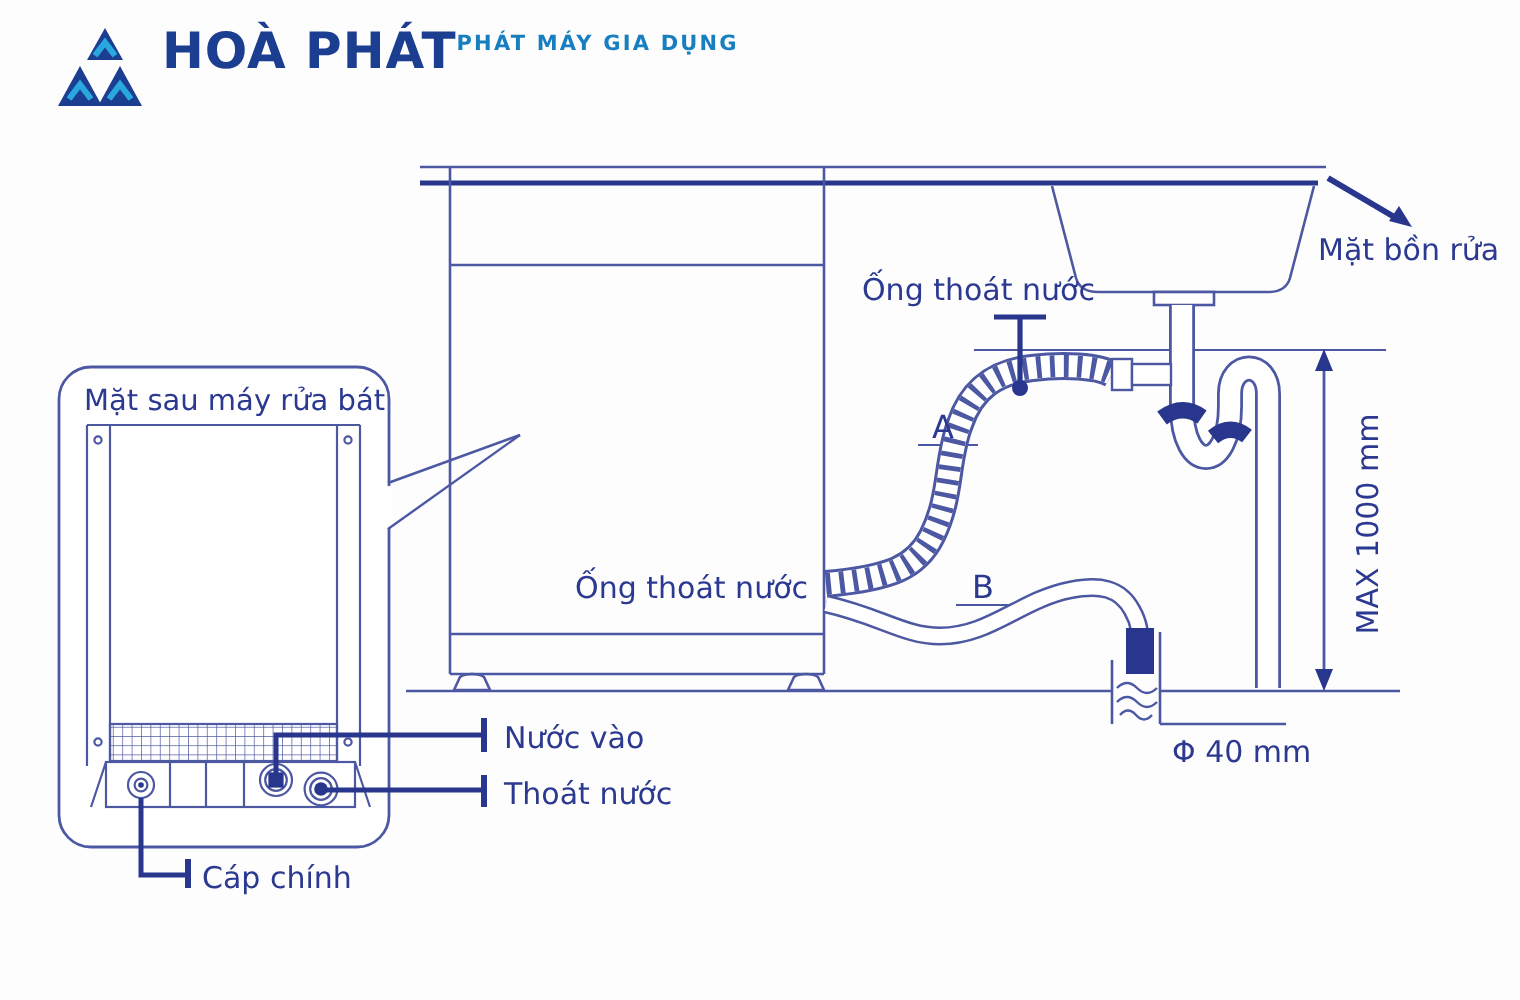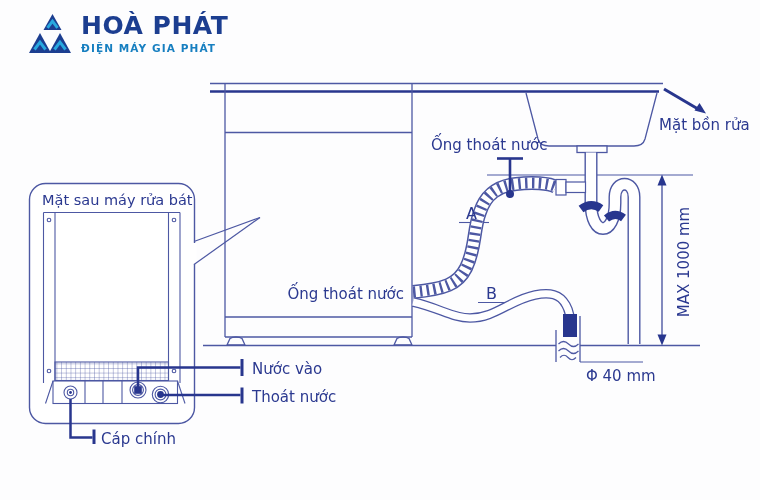--- a/index.html
+++ b/index.html
@@ -1,19 +1,19 @@
 <!DOCTYPE html>
 <html><head>
 <meta charset="utf-8">
 <style>
   html,body{margin:0;padding:0;background:#ffffff;}
   .canvas{position:relative;width:760px;height:500px;background:#fdfdfe;overflow:hidden;
           font-family:"DejaVu Sans","Liberation Sans",sans-serif;}
   .logo{position:absolute;left:28px;top:13px;display:flex;align-items:flex-start;gap:9px;}
-  .logo-text{display:flex;flex-direction:column;}
+  .logo-text{display:flex;flex-direction:row;}
   .logo-name{font-size:25px;font-weight:bold;color:#1c3e90;letter-spacing:0.5px;line-height:1.05;}
   .logo-tagline{font-size:10.5px;font-weight:bold;color:#177fc0;letter-spacing:1.1px;margin-top:3px;}
   svg text{font-family:"DejaVu Sans","Liberation Sans",sans-serif;fill:#2b3990;}
   .lbl{font-size:15px;}
   .lbl-big{font-size:16px;}
   .lbl-title{font-size:14.5px;}
 </style>
 </head>
 <body>
 
@@ -23,21 +23,21 @@
     <svg width="44" height="42" viewBox="0 0 44 42">
       <polygon points="24.5,1 33.5,17 15.5,17" fill="#1c3e90"></polygon>
       <path d="M19.5,14.8 L24.5,8.2 L29.5,14.8" stroke="#29a8df" stroke-width="3" fill="none"></path>
       <polygon points="12,20 23,40 1,40" fill="#1c3e90"></polygon>
       <path d="M6.5,36.5 L12,29.2 L17.5,36.5" stroke="#29a8df" stroke-width="3" fill="none"></path>
       <polygon points="32,20 43,40 21,40" fill="#1c3e90"></polygon>
       <path d="M26.5,36.5 L32,29.2 L37.5,36.5" stroke="#29a8df" stroke-width="3" fill="none"></path>
     </svg>
     <div class="logo-text">
       <div class="logo-name">HOÀ PHÁT</div>
-      <div class="logo-tagline">ĐIỆN MÁY GIA PHÁT</div>
+      <div class="logo-tagline">PHÁT MÁY GIA DỤNG</div>
     </div>
   </div>
 
   <svg width="760" height="500" viewBox="0 0 760 500" style="position:absolute;left:0;top:0;">
     <defs>
       <pattern id="mesh" width="4.7" height="4.6" patternUnits="userSpaceOnUse">
         <path d="M0,0 H4.7 M0,0 V4.6" stroke="#4d58a3" stroke-width="0.7" fill="none"></path>
       </pattern>
     </defs>
 

